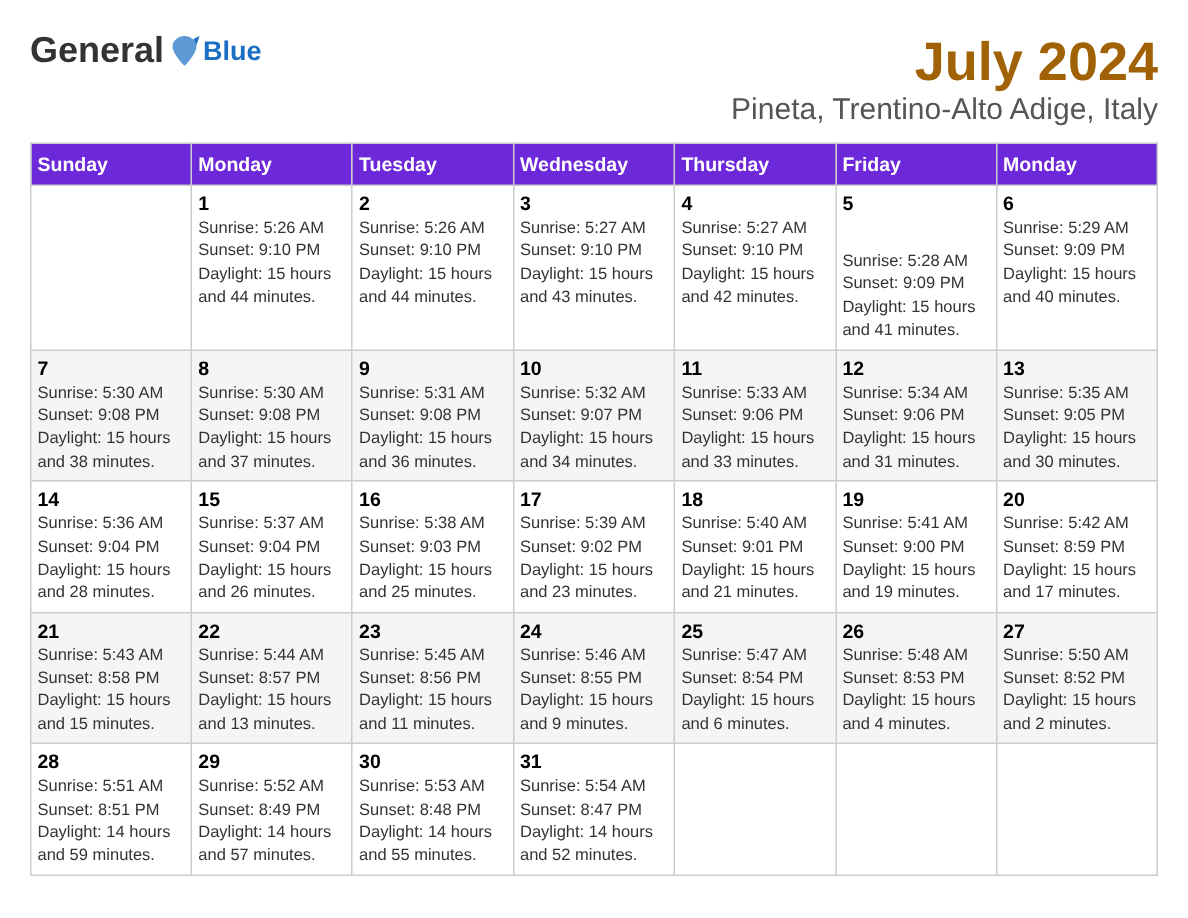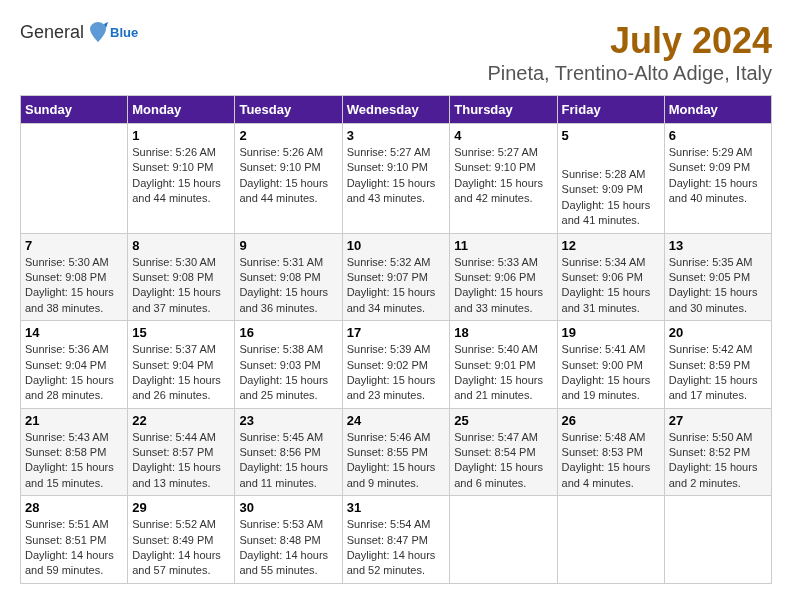--- a/index.html
+++ b/index.html
@@ -14,26 +14,26 @@
       display: flex;
       justify-content: space-between;
       align-items: flex-start;
       margin-bottom: 10px;
     }
     .logo {
       display: flex;
       align-items: center;
     }
     .logo-text-general {
+      font-size: 24px;
+      font-weight: bold;
+      color: #333;
+    }
+    .logo-text-blue {
       font-size: 18px;
-      font-weight: normal;
-      color: #333;
-    }
-    .logo-text-blue {
-      font-size: 13px;
       font-weight: bold;
       color: #1a6fc4;
     }
     .logo-icon {
       width: 24px;
       height: 24px;
       margin-left: 2px;
     }
     .title-area {
       text-align: right;
@@ -47,21 +47,21 @@
       font-size: 20px;
       color: #555;
       margin-left: 29px;
     }
     table {
       width: 100%;
       border-collapse: collapse;
       font-size: 11px;
     }
     thead tr th {
-      background-color: #4c1d95;
+      background-color: #6d28d9;
       color: #fff;
       padding: 6px 4px;
       text-align: left;
       font-size: 13px;
       font-weight: bold;
       border: 1px solid #ccc;
     }
     tbody tr td {
       border: 1px solid #ccc;
       vertical-align: top;

